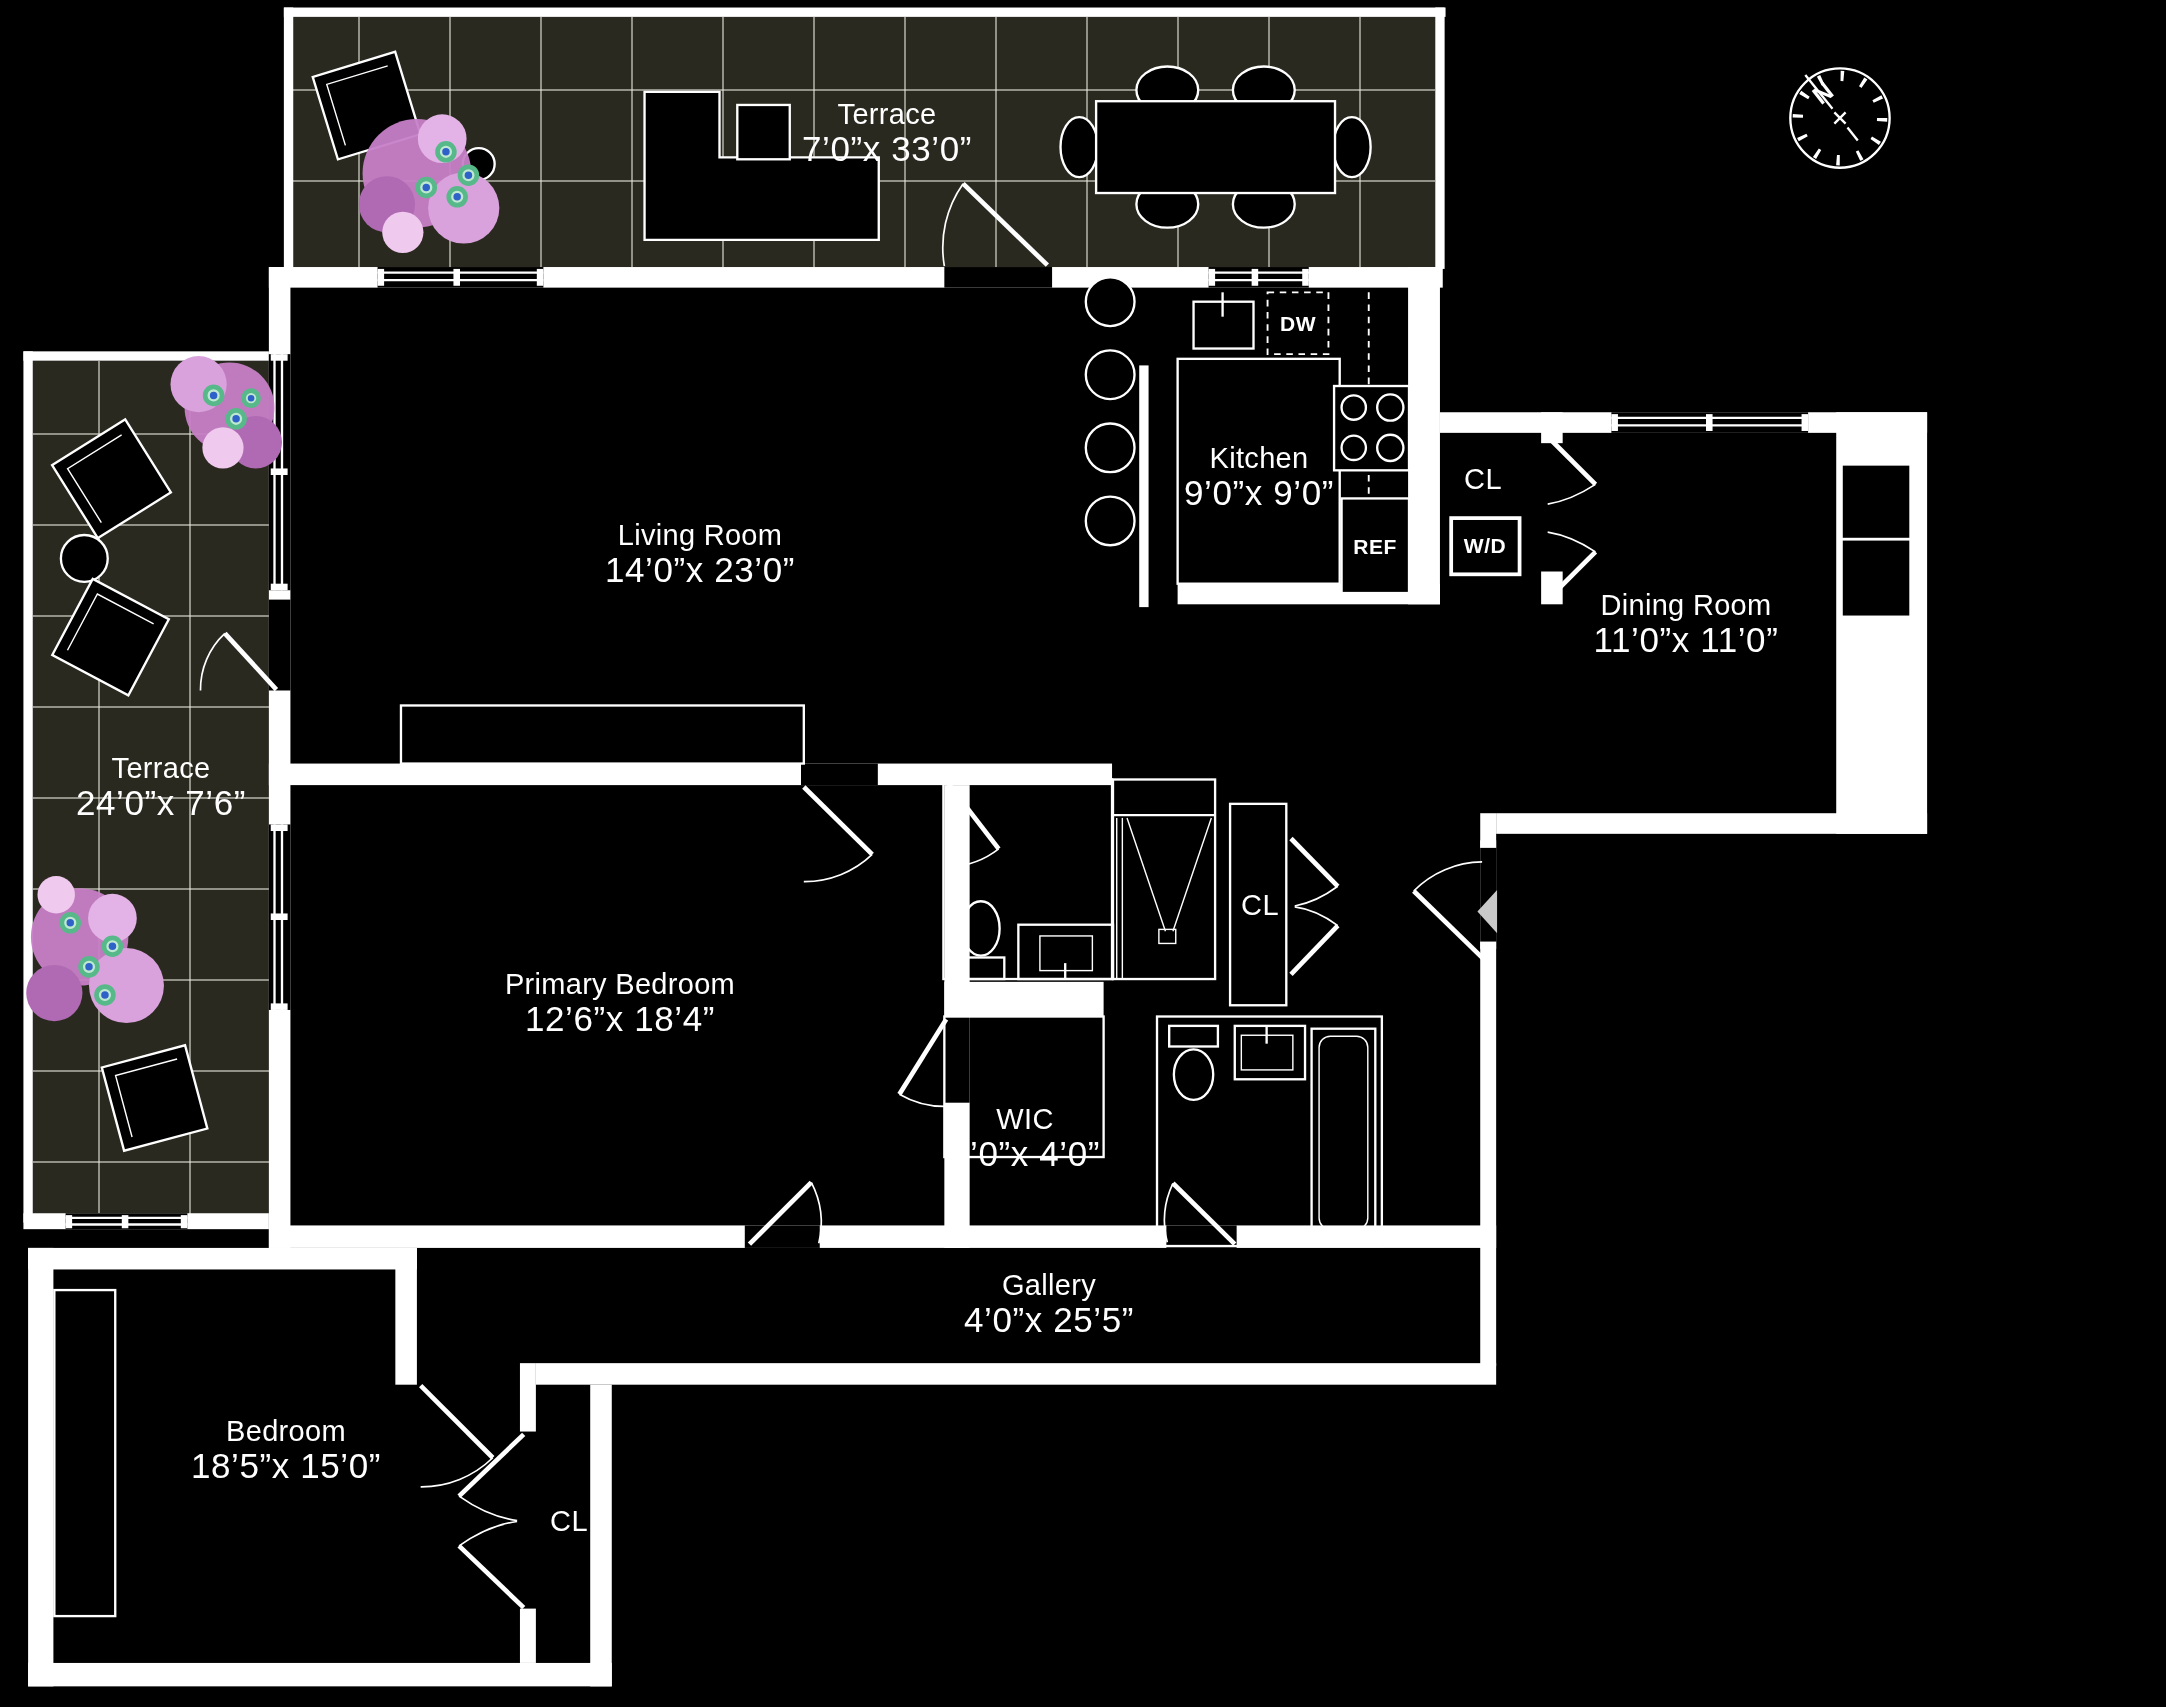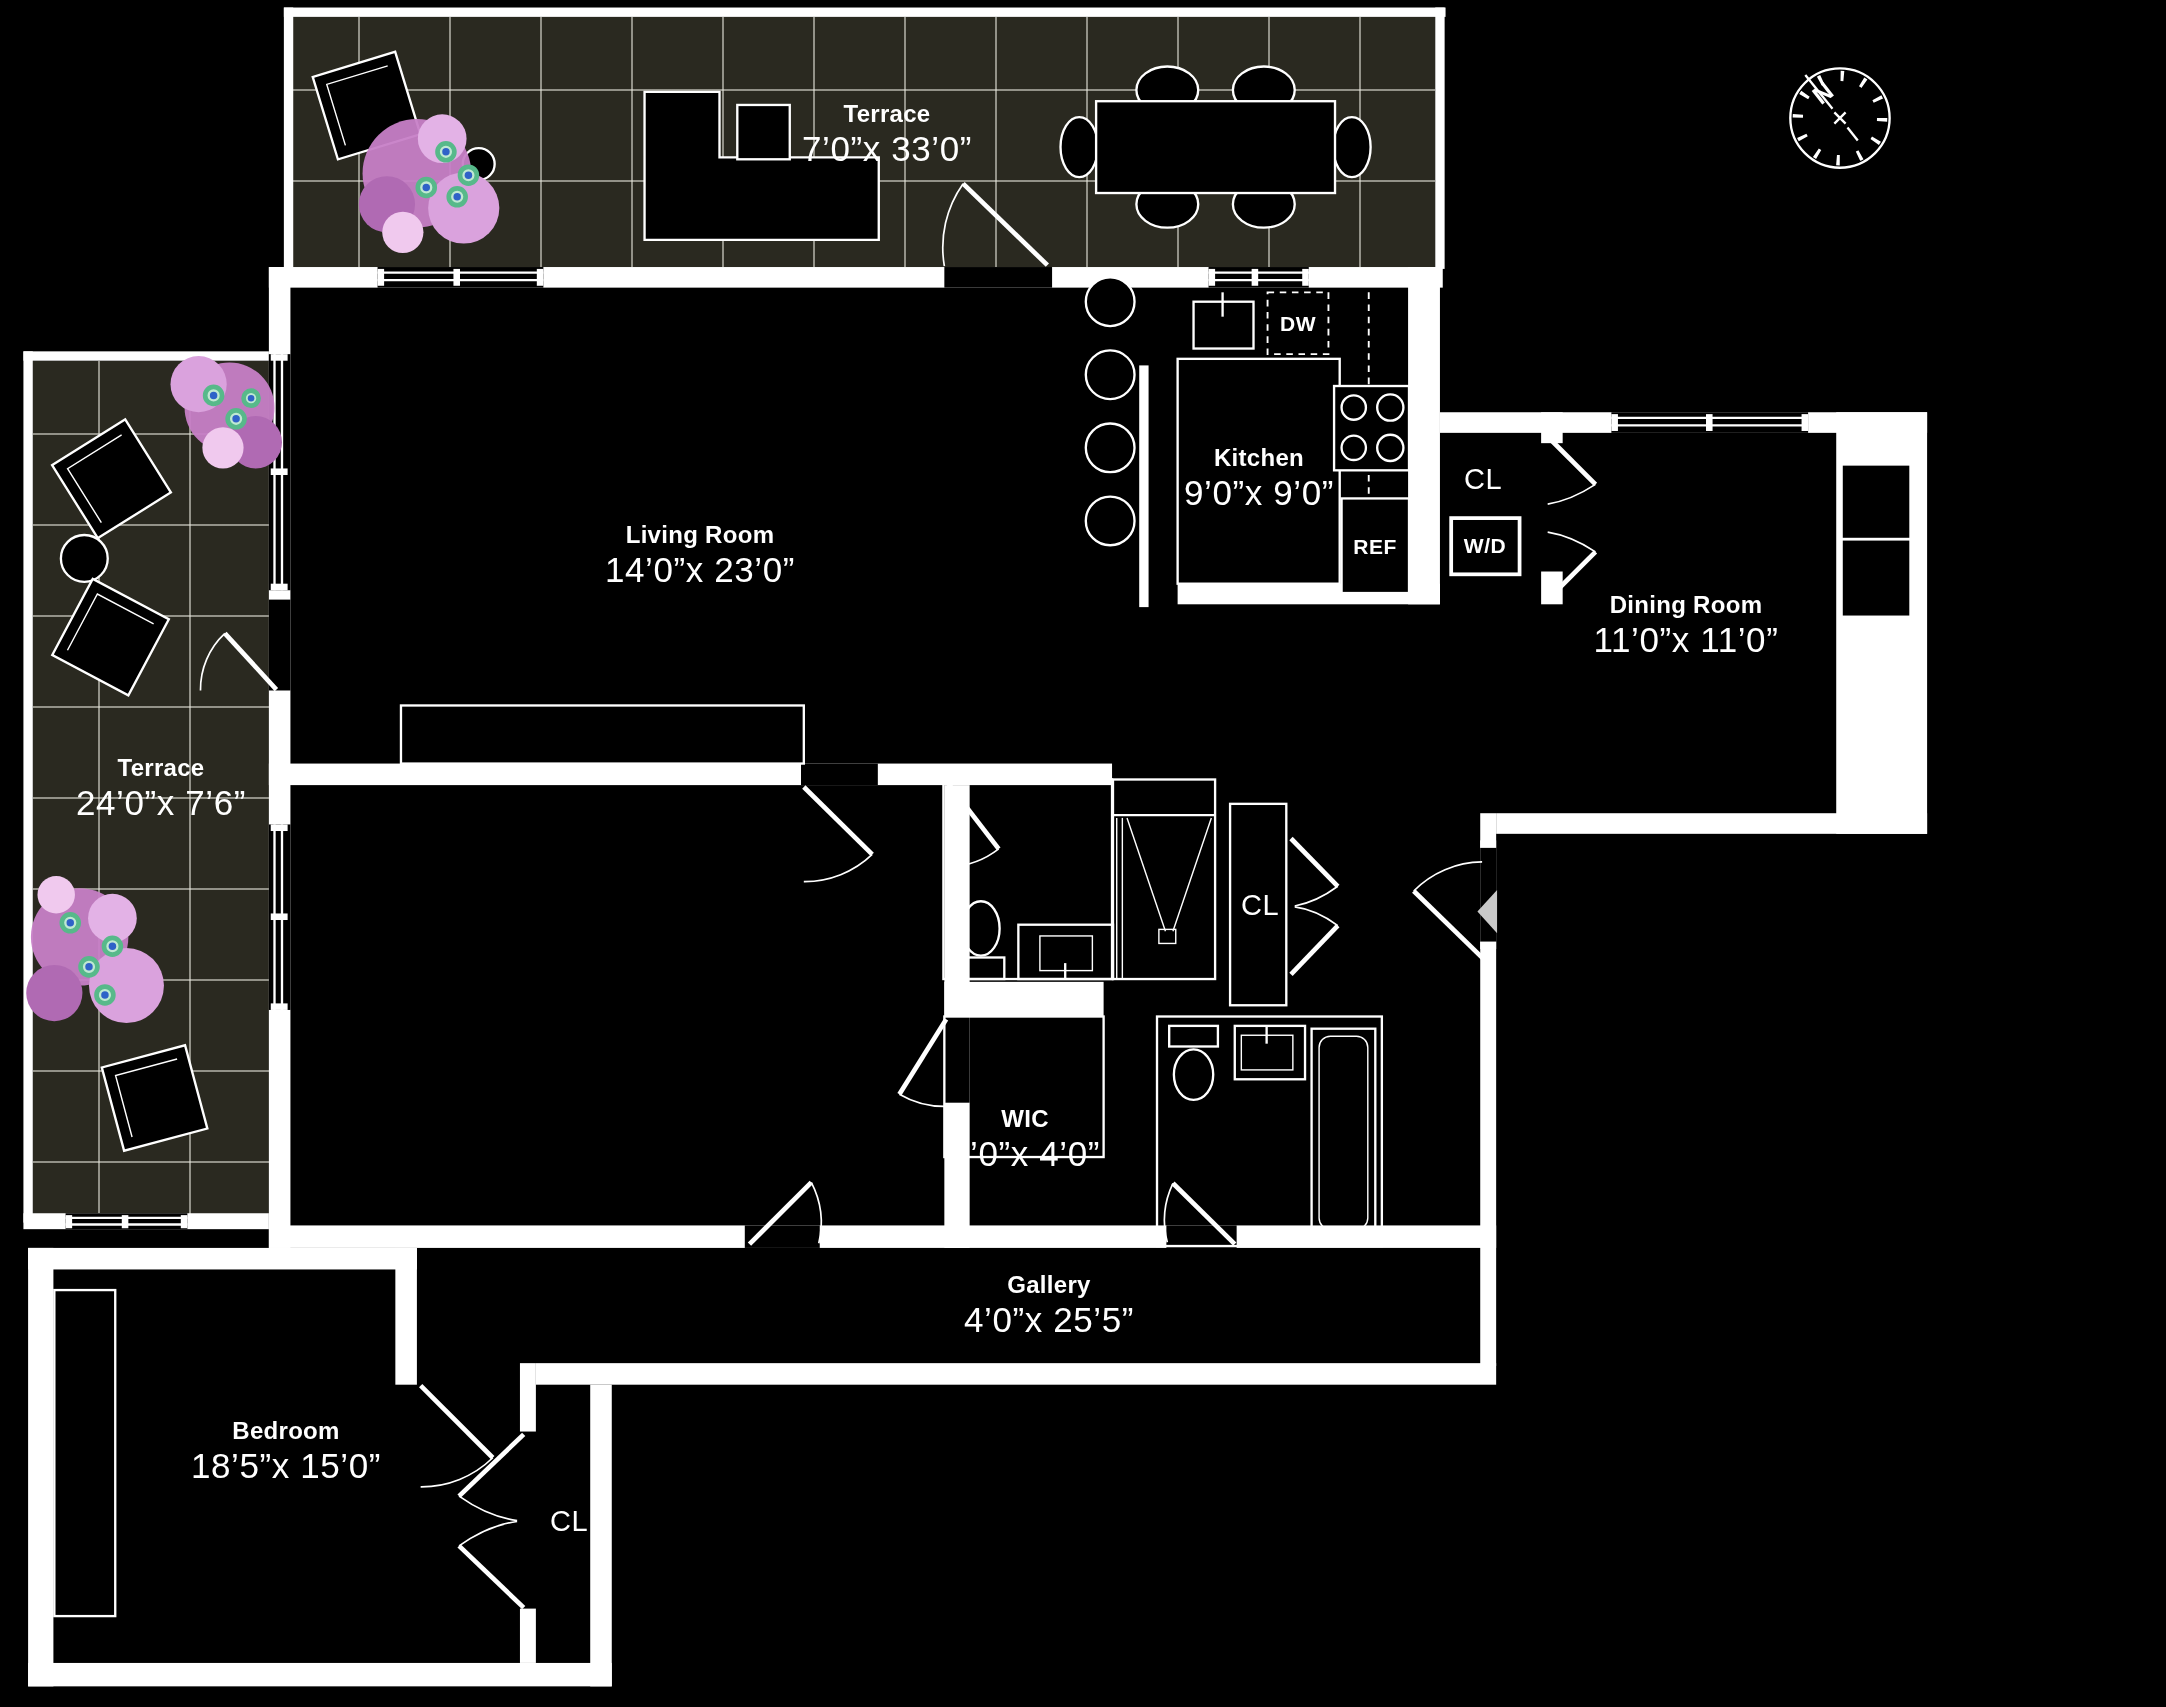--- a/index.html
+++ b/index.html
@@ -5,21 +5,21 @@
   html,body{margin:0;padding:0;background:#000;}
   #plan{position:relative;width:2166px;height:1707px;background:#000;overflow:hidden;
         font-family:"Liberation Sans",sans-serif;color:#fff;}
   .tiles{position:absolute;background-color:#2a2920;z-index:1;
     background-image:
       linear-gradient(rgba(233,233,223,.55) 1.9px, transparent 1.9px),
       linear-gradient(90deg, rgba(233,233,223,.55) 1.9px, transparent 1.9px);
     background-size:91px 91px;background-position:-26px -19px;}
   svg.overlay{position:absolute;left:0;top:0;z-index:3;}
   .room-label{position:absolute;transform:translate(-50%,-50%);text-align:center;z-index:5;white-space:nowrap;}
-  .rname{font-size:24px;font-weight:700;letter-spacing:0.3px;line-height:32px;}
+  .rname{font-size:29px;font-weight:400;letter-spacing:0.3px;line-height:32px;}
   .rdims{font-size:35px;font-weight:400;letter-spacing:0.6px;line-height:32px;margin-top:2.8px;}
   .tag{position:absolute;transform:translate(-50%,-50%);font-size:21px;font-weight:700;z-index:5;letter-spacing:0.5px;white-space:nowrap;}
   .tag.light{font-weight:400;font-size:29px;text-align:center;}
   .tag.north{transform:translate(-50%,-50%) rotate(-38deg);font-size:25px;}
   
   .w{fill:#fff;stroke:none;}
   .o{fill:#000;stroke:none;}
   .ln{stroke:#fff;stroke-width:2.5;fill:none;}
   .thin{stroke:#fff;stroke-width:1.5;fill:none;}
   .solid{fill:#000;stroke:#fff;stroke-width:2.5;}
@@ -393,20 +393,24 @@
   <div class="room-label" style="left:1686px;top:622px">
     <div class="rname">Dining Room</div>
     <div class="rdims">11’0”x 11’0”</div>
   </div>
 
   <div class="room-label" style="left:161px;top:785px">
     <div class="rname">Terrace</div>
     <div class="rdims">24’0”x 7’6”</div>
   </div>
 
+  <div class="room-label" style="left:620px;top:1001px">
+    <div class="rname">Primary Bedroom</div>
+    <div class="rdims">12’6”x 18’4”</div>
+  </div>
 
   <div class="room-label" style="left:1025px;top:1136px">
     <div class="rname">WIC</div>
     <div class="rdims">4’0”x 4’0”</div>
   </div>
 
   <div class="room-label" style="left:1049px;top:1302px">
     <div class="rname">Gallery</div>
     <div class="rdims">4’0”x 25’5”</div>
   </div>

